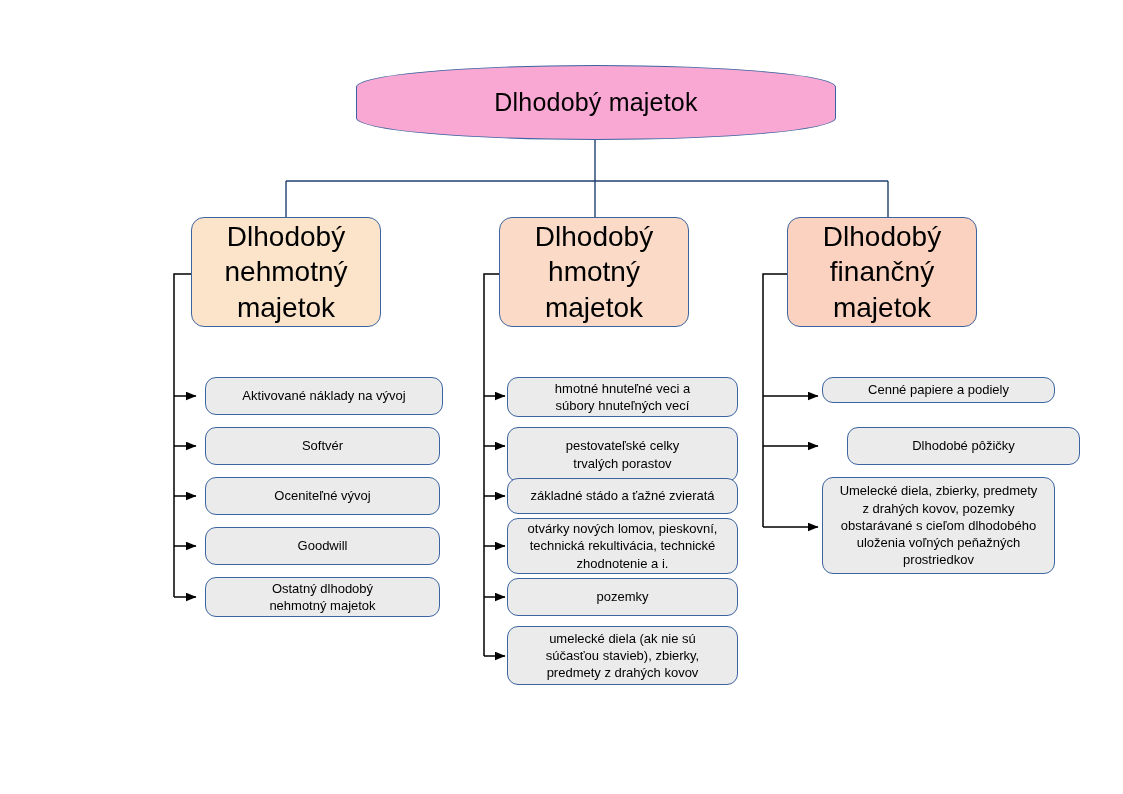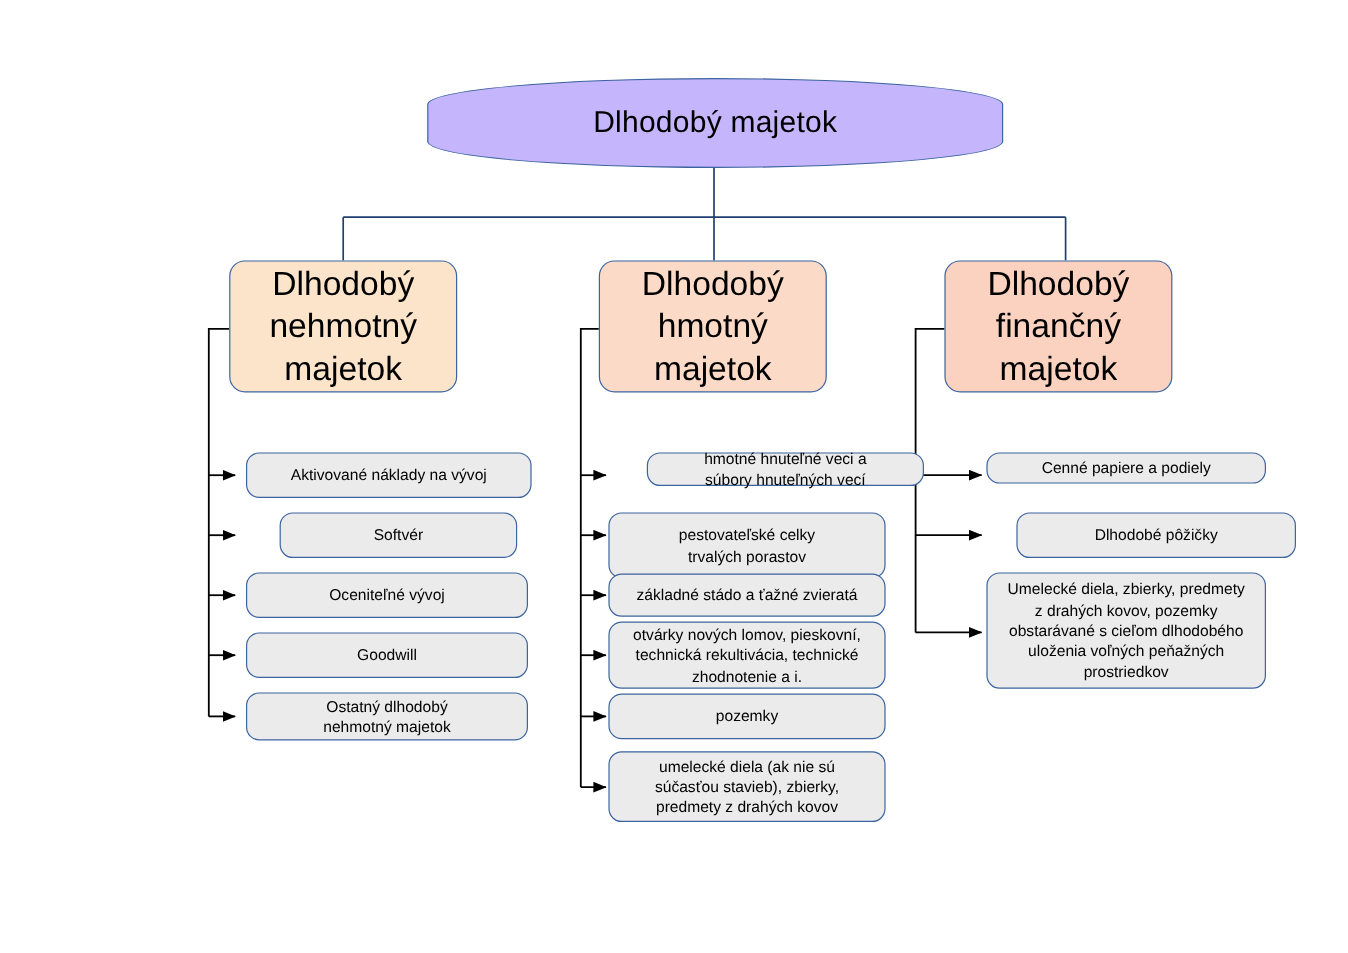--- a/index.html
+++ b/index.html
@@ -34,21 +34,21 @@
     justify-content: center;
     text-align: center;
     line-height: 1.18;
     white-space: pre-line;
     border: 1.3px solid #3c64a0;
     background: #ebebeb;
     color: #000000;
     z-index: 2;
   }
   .node-root {
-    background: #c4b5fd;
+    background: #f9a8d4;
     border: 1.3px solid #3c64a0;
     border-radius: 50% / 22px;
     font-size: 25px;
     letter-spacing: .2px;
   }
   .node-l2 {
     border-radius: 13px;
     font-size: 28px;
     line-height: 1.26;
   }
@@ -118,27 +118,27 @@
 
   <div class="node node-l2 l2-tangible" style="left:499px; top:217px; width:190px; height:110px;">Dlhodobý
 hmotný
 majetok</div>
 
   <div class="node node-l2 l2-financial" style="left:787px; top:217px; width:190px; height:110px;">Dlhodobý
 finančný
 majetok</div>
 
   <div class="node node-leaf" style="left:205px; top:377px; width:238px; height:38px;">Aktivované náklady na vývoj</div>
-  <div class="node node-leaf" style="left:205px; top:427px; width:198px; height:38px;margin-left:28px;">Softvér</div>
+  <div class="node node-leaf" style="left:205px; top:427px; width:235px; height:38px;">Softvér</div>
   <div class="node node-leaf" style="left:205px; top:477px; width:235px; height:38px;">Oceniteľné vývoj</div>
   <div class="node node-leaf" style="left:205px; top:527px; width:235px; height:38px;">Goodwill</div>
   <div class="node node-leaf" style="left:205px; top:577px; width:235px; height:40px;">Ostatný dlhodobý
 nehmotný majetok</div>
 
-  <div class="node node-leaf" style="left:507px; top:377px; width:231px; height:28px;margin-left:32px;">hmotné hnuteľné veci a
+  <div class="node node-leaf" style="left:507px; top:377px; width:231px; height:40px;">hmotné hnuteľné veci a
 súbory hnuteľných vecí</div>
   <div class="node node-leaf" style="left:507px; top:427px; width:231px; height:55px;">pestovateľské celky
 trvalých porastov</div>
   <div class="node node-leaf" style="left:507px; top:478px; width:231px; height:36px;">základné stádo a ťažné zvieratá</div>
   <div class="node node-leaf" style="left:507px; top:518px; width:231px; height:56px;">otvárky nových lomov, pieskovní,
 technická rekultivácia, technické
 zhodnotenie a i.</div>
   <div class="node node-leaf" style="left:507px; top:578px; width:231px; height:38px;">pozemky</div>
   <div class="node node-leaf" style="left:507px; top:626px; width:231px; height:59px;">umelecké diela (ak nie sú
 súčasťou stavieb), zbierky,

